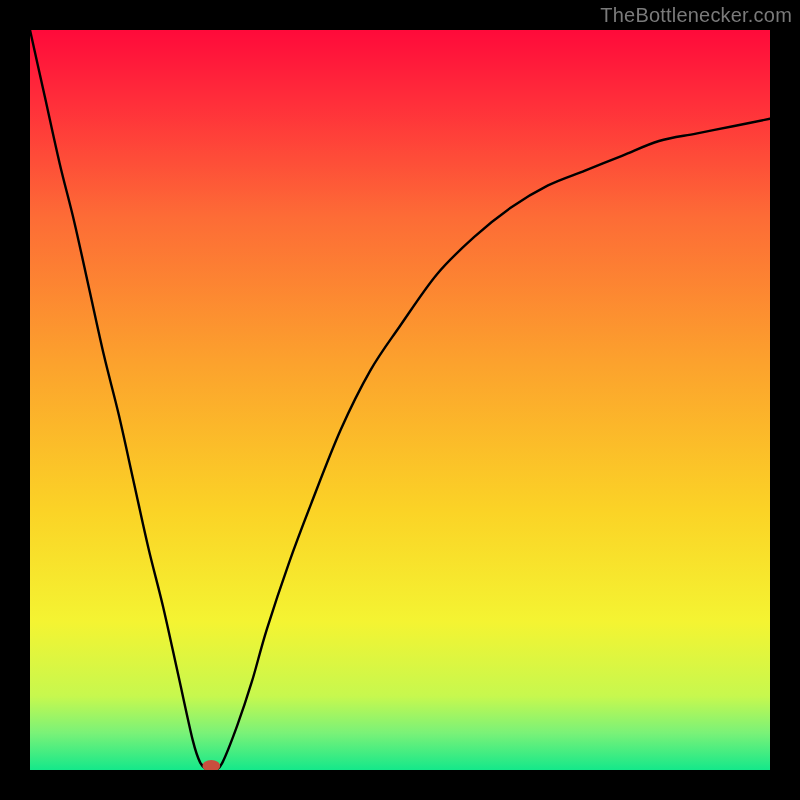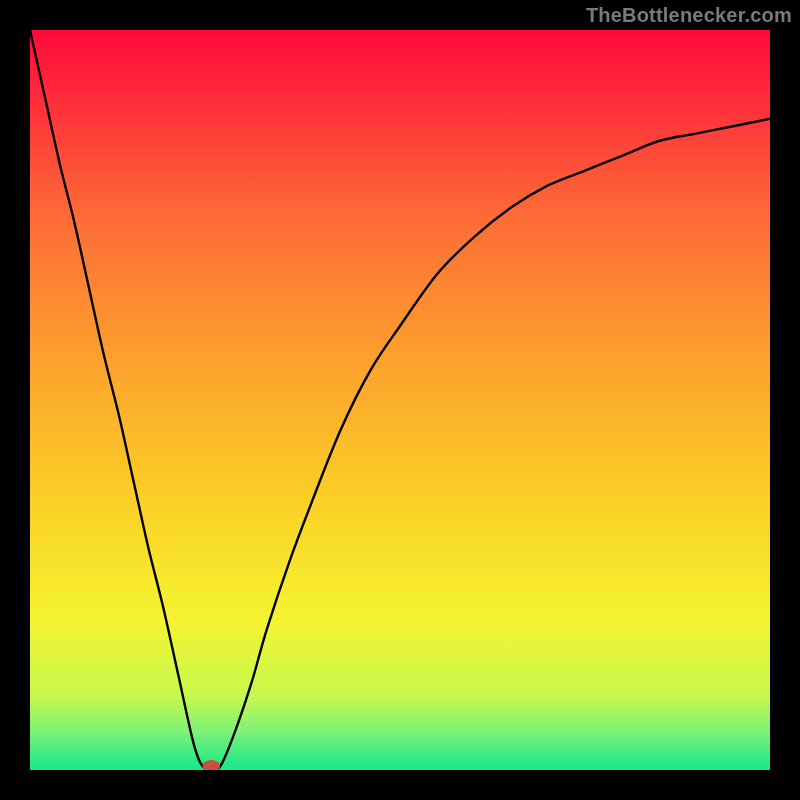--- a/index.html
+++ b/index.html
@@ -24,21 +24,21 @@
     width: 740px;
     height: 740px;
     overflow: hidden;
   }
   .attribution {
     position: absolute;
     top: 4px;
     right: 8px;
     color: #7a7a7a;
     font-size: 20px;
-    font-weight: 700;
+    font-weight: 400;
     letter-spacing: 0.2px;
   }
   svg { display: block; }
 </style>
 </head>
 <body>
 
 <div class="frame">
 
   <div class="attribution">TheBottlenecker.com</div>

